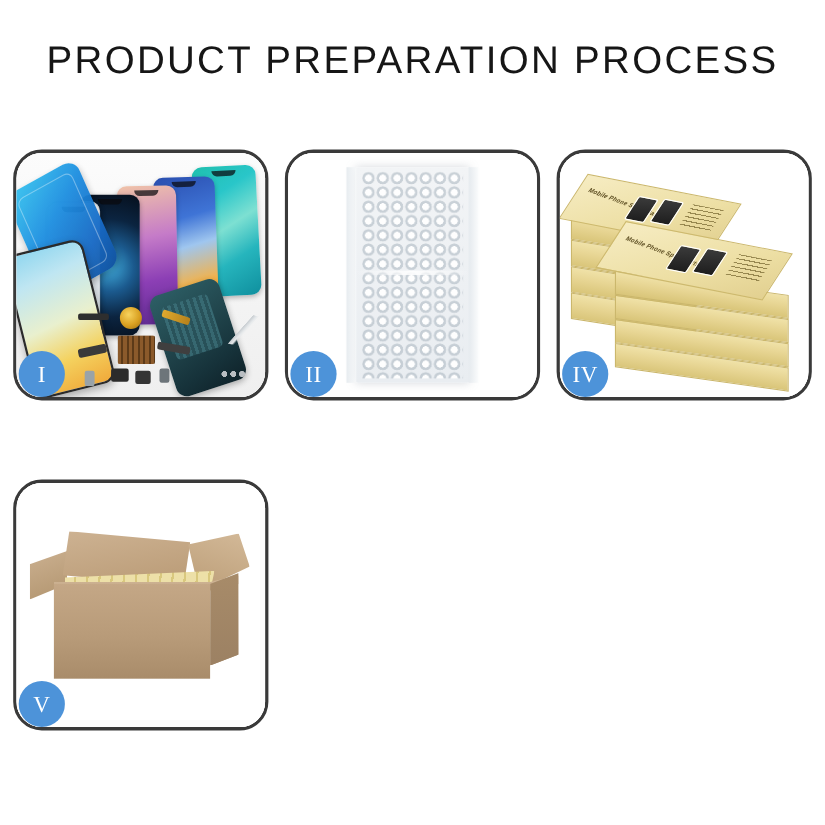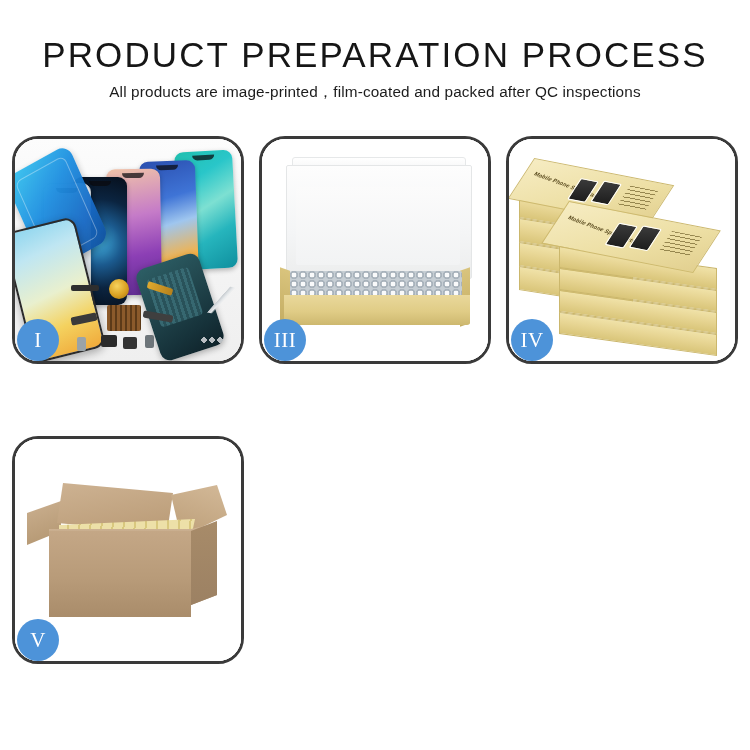--- a/index.html
+++ b/index.html
@@ -372,21 +372,20 @@
   .c6-tab1 { position:absolute; left:56px; top:104px; width:16px; height:16px; background:rgba(150,124,94,.55); transform:skewY(14deg); }
   .c6-tab2 { position:absolute; left:56px; top:158px; width:16px; height:14px; background:rgba(150,124,94,.5); transform:skewY(14deg); }
 </style>
 </head>
 <body>
 
 <div class="page">
 
   <div class="header">
     <div class="title">PRODUCT PREPARATION PROCESS</div>
-    <div class="subtitle">All products are image-printed，film-coated and packed after QC inspections</div>
   </div>
 
   <div class="grid">
 
     <div class="panel">
       <div class="panel-clip">
         <div class="p1-bg"></div>
         <div class="ph ph-a">
             <span class="notch"></span>
           </div>
@@ -414,34 +413,31 @@
         <div class="part flex5"></div>
         <div class="part flex6"></div>
         <div class="part flex7"></div>
         <div class="part flex8"></div>
         <div class="part screws"></div>
         <div class="part tweezer"></div>
       </div>
       <div class="badge">I</div>
     </div>
 
-
     <div class="panel">
       <div class="panel-clip">
-        <div class="p3-bg"></div>
-        <div class="b3-lid-top"></div>
-        <div class="b3-lid"></div>
-        <div class="b3-foam"></div>
-        <div class="b3-left"></div>
-        <div class="b3-right"></div>
-        <div class="b3-bubbles"></div>
-        <div class="b3-front"></div>
+        <div class="p2-bg"></div>
+        <div class="bubble-pack">
+          <span class="bp-edgeL"></span>
+          <span class="bp-edgeR"></span>
+        </div>
       </div>
-      <div class="badge">III</div>
+      <div class="badge">II</div>
     </div>
+
 
     <div class="panel">
       <div class="panel-clip">
         <div class="p4-bg"></div>
         <div class="stack">
 
           <div class="sbox" style="left:0px; top:42px; width:112px; height:22px; transform:skewY(9deg);"></div>
           <div class="sbox" style="left:0px; top:66px; width:112px; height:22px; transform:skewY(9deg);"></div>
           <div class="sbox" style="left:0px; top:90px; width:112px; height:22px; transform:skewY(9deg);"></div>
           <div class="sbox" style="left:0px; top:114px; width:112px; height:22px; transform:skewY(9deg);"></div>

